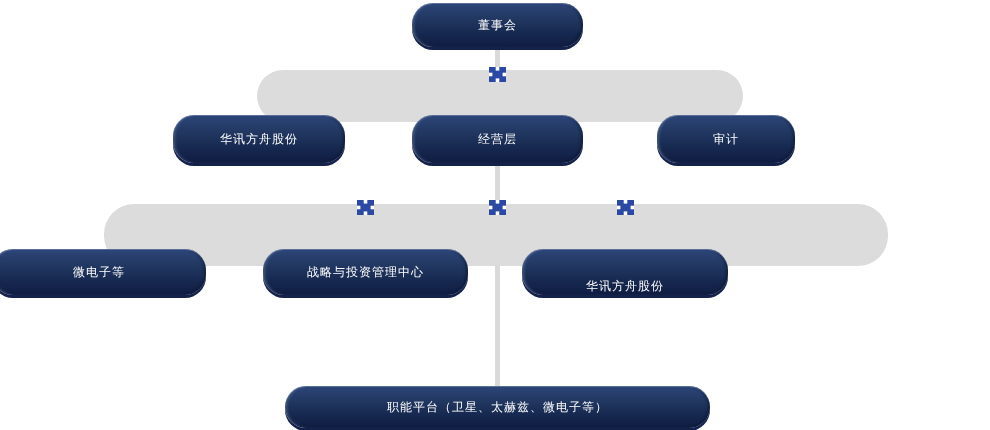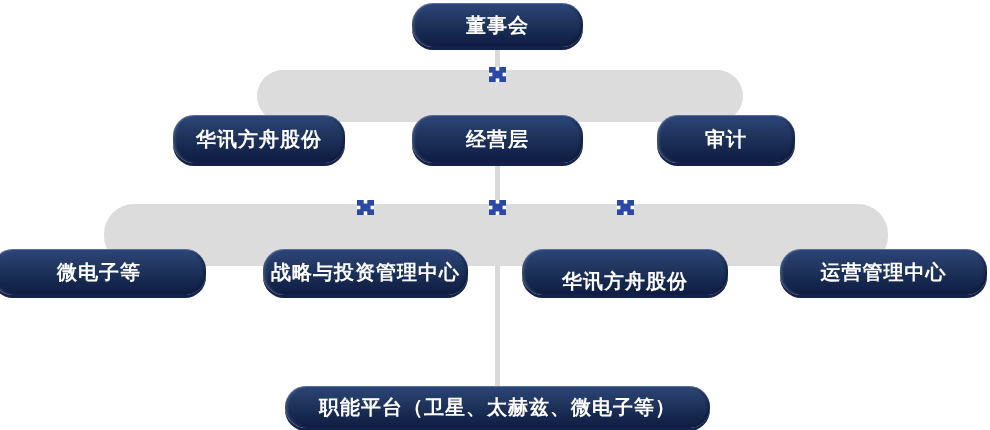--- a/index.html
+++ b/index.html
@@ -50,22 +50,22 @@
     display: flex;
     align-items: center;
     justify-content: center;
     border-radius: 21px;
     background: linear-gradient(180deg, #2d4679 0%, #20365f 40%, #16284f 70%, #101c42 100%);
     box-shadow: 0 3px 0 #13214b,
                 inset 0 1px 0 rgba(173,190,222,0.35),
                 inset 3px 0 3px -1px rgba(160,180,215,0.28),
                 inset -3px 0 3px -1px rgba(5,12,30,0.45);
     color: #ffffff;
-    font-size: 20px;
-    font-weight: bold;
+    font-size: 12px;
+    font-weight: normal;
     letter-spacing: 1px;
     white-space: nowrap;
   }
   .n-board       { left: 412px; top: 3px;   width: 171px; height: 44px; }
   .n-committee   { left: 173px; top: 115px; width: 172px; height: 48px; }
   .n-management  { left: 412px; top: 115px; width: 171px; height: 48px; }
   .n-audit       { left: 657px; top: 115px; width: 138px; height: 48px; }
   .n-functional  { left: -8px;  top: 249px; width: 214px; height: 46px; }
   .n-strategyinv { left: 263px; top: 249px; width: 205px; height: 46px; }
   .n-huaxun      { left: 522px; top: 249px; width: 206px; height: 46px; align-items: flex-end; }
@@ -135,20 +135,17 @@
   </div>
   <div class="node n-functional">
     <span class="node-label">微电子等</span>
   </div>
   <div class="node n-strategyinv">
     <span class="node-label">战略与投资管理中心</span>
   </div>
   <div class="node n-huaxun">
     <span class="node-label">华讯方舟股份</span>
   </div>
-  <div class="node n-operations">
-    <span class="node-label">运营管理中心</span>
-  </div>
   <div class="node n-regions">
     <span class="node-label">职能平台（卫星、太赫兹、微电子等）</span>
   </div>
 
 </div>
 
 </body></html>

